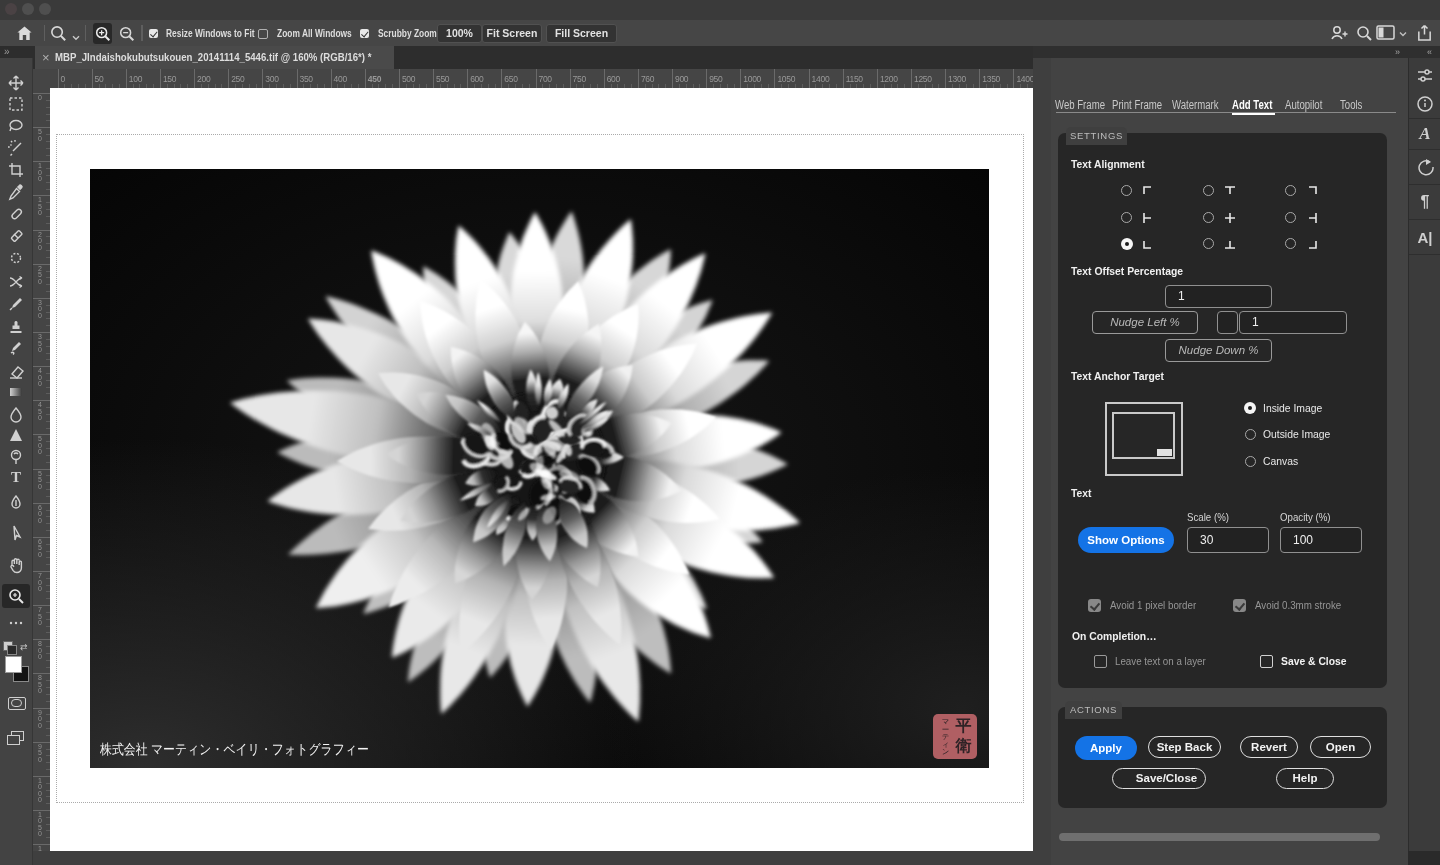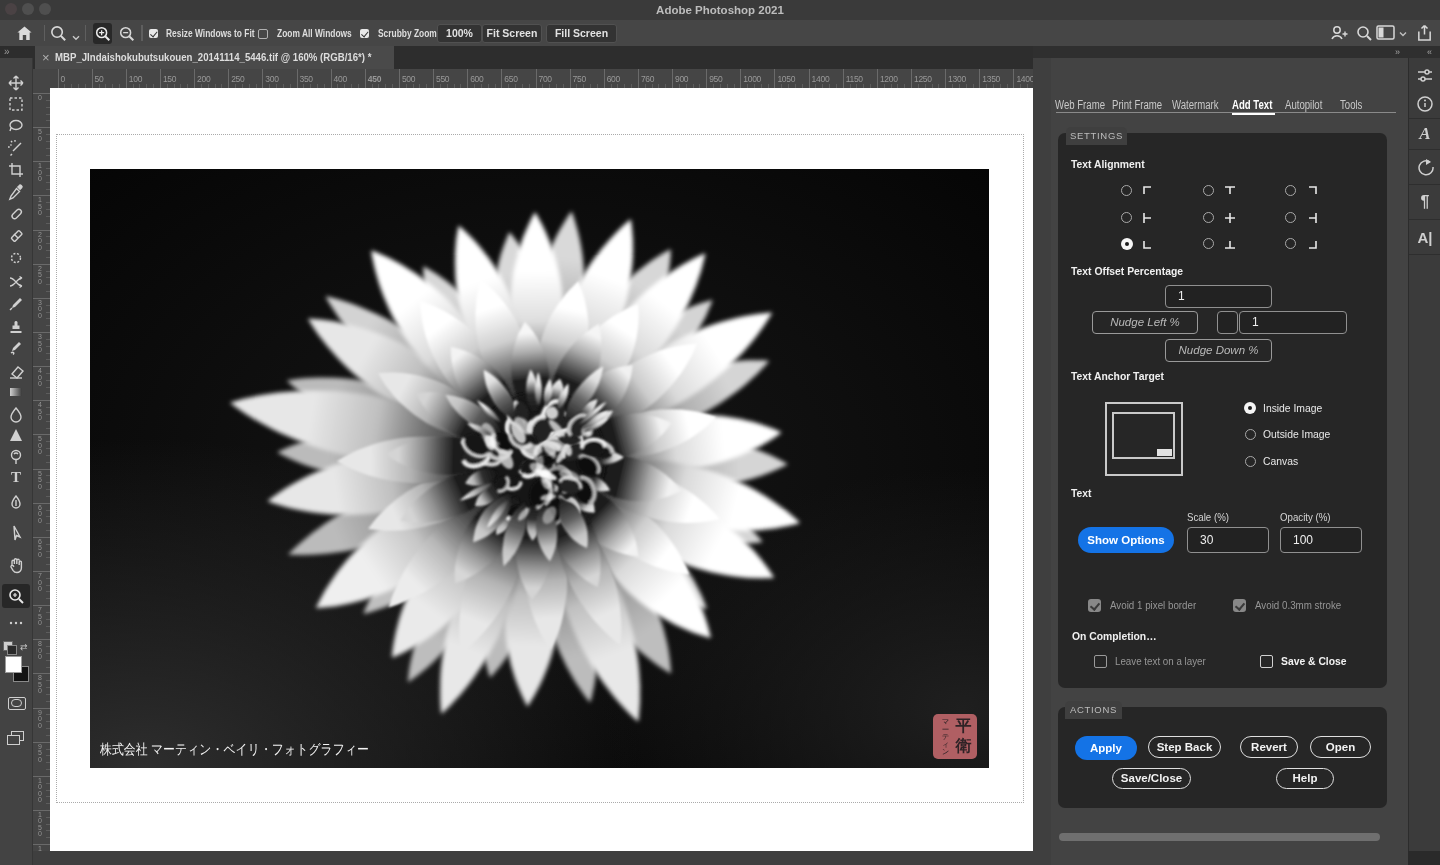--- a/index.html
+++ b/index.html
@@ -74,21 +74,20 @@
   #iconstrip{left:1408px;top:58px;width:32px;height:793px;background:#3b3b3b;border-left:1px solid #2c2c2c;}
   .stripcell{position:absolute;left:0;width:32px;border-bottom:1px solid #2e2e2e;display:flex;align-items:center;justify-content:center;color:#cfcfcf;}
 </style></head>
 <body>
 <div id="app">
 
   <div class="abs" id="titlebar">
     <div class="dot" style="left:5px;background:#4a4244;"></div>
     <div class="dot" style="left:22px;"></div>
     <div class="dot" style="left:39px;"></div>
-    <div id="titletext">Adobe Photoshop 2021</div>
   </div>
 
   <div class="abs" id="optbar">
 
 <svg width="17" height="17" viewBox="0 0 18 18" style="position:absolute;left:16px;top:5px;">
         <path d="M9 1.5 L16.5 8 H14.5 V16 H10.8 V10.5 H7.2 V16 H3.5 V8 H1.5 z" fill="#dadada"></path>
       </svg>
 <div class="vsep" style="left:44px;"></div>
 <svg width="19" height="19" viewBox="0 0 20 20" style="position:absolute;left:49px;top:4px;">
         <circle cx="8.5" cy="8.5" r="5.5" stroke="#d8d8d8" fill="none" stroke-width="1.7"></circle>
@@ -1683,21 +1682,21 @@
       <div class="glabel" style="left:64px;top:597px;">Leave text on a layer</div>
       <div class="echeck" style="left:209px;top:597px;border-color:#d0d0d0;"></div>
       <div style="position:absolute;left:230px;top:597px;color:#f2f2f2;font-size:11.5px;font-weight:bold;transform:scaleX(.9);transform-origin:0 50%;">Save &amp; Close</div>
 
       <div class="darkbox" id="actbox" style="left:7px;top:649px;width:329px;height:101px;"></div>
       <div class="chip" style="left:14px;top:643px;width:57px;height:18px;line-height:18px;">ACTIONS</div>
       <div class="bluebtn" style="left:24px;top:678px;width:62px;height:24px;line-height:24px;">Apply</div>
       <div class="pillbtn" style="left:97px;top:678px;width:71px;height:20px;line-height:20px;">Step Back</div>
       <div class="pillbtn" style="left:189px;top:678px;width:56px;height:20px;line-height:20px;">Revert</div>
       <div class="pillbtn" style="left:259px;top:678px;width:59px;height:20px;line-height:20px;">Open</div>
-      <div class="pillbtn" style="left:61px;top:710px;width:77px;height:19px;line-height:19px;">Save/Close</div>
+      <div class="pillbtn" style="left:61px;top:710px;width:77px;height:19px;line-height:19px;padding-left:15px;">Save/Close</div>
       <div class="pillbtn" style="left:225px;top:710px;width:56px;height:19px;line-height:19px;">Help</div>
 
       <div style="position:absolute;left:8px;top:775px;width:321px;height:8px;background:#6f6f6f;border-radius:4px;"></div>
     </div>
   </div>
   <div class="abs" id="iconstrip">
       <div class="stripcell" style="top:0px;height:60px;">
         <div>
           <svg width="18" height="18" viewBox="0 0 18 18" style="display:block;margin:4px 0 10px;">
             <path d="M2 5 h14 M2 12 h14" stroke="#cfcfcf" fill="none" stroke-width="1.5"></path>

